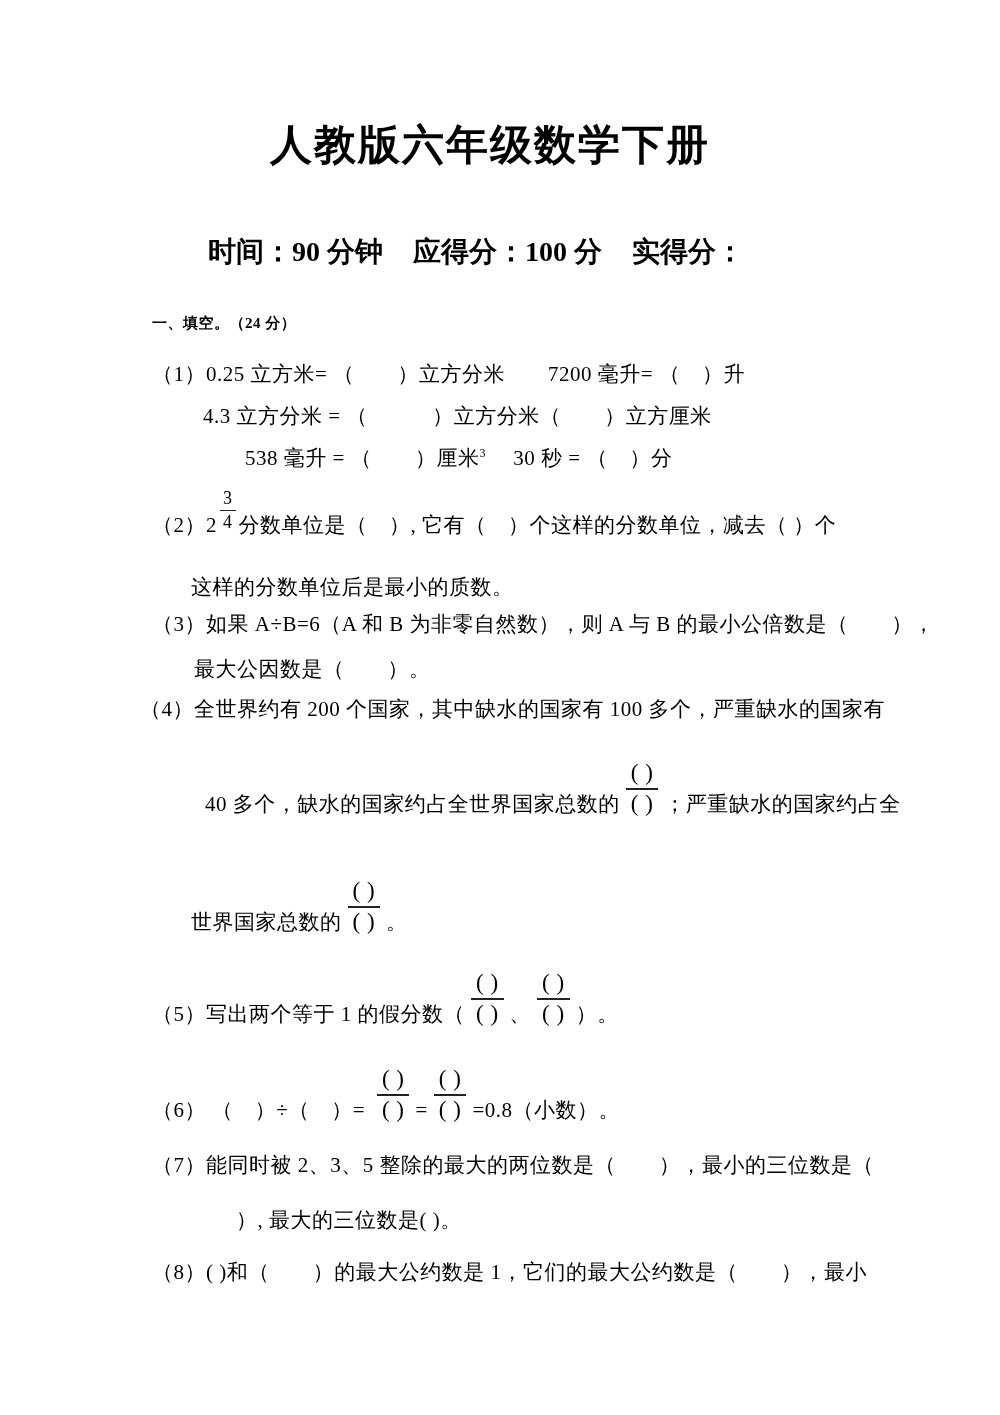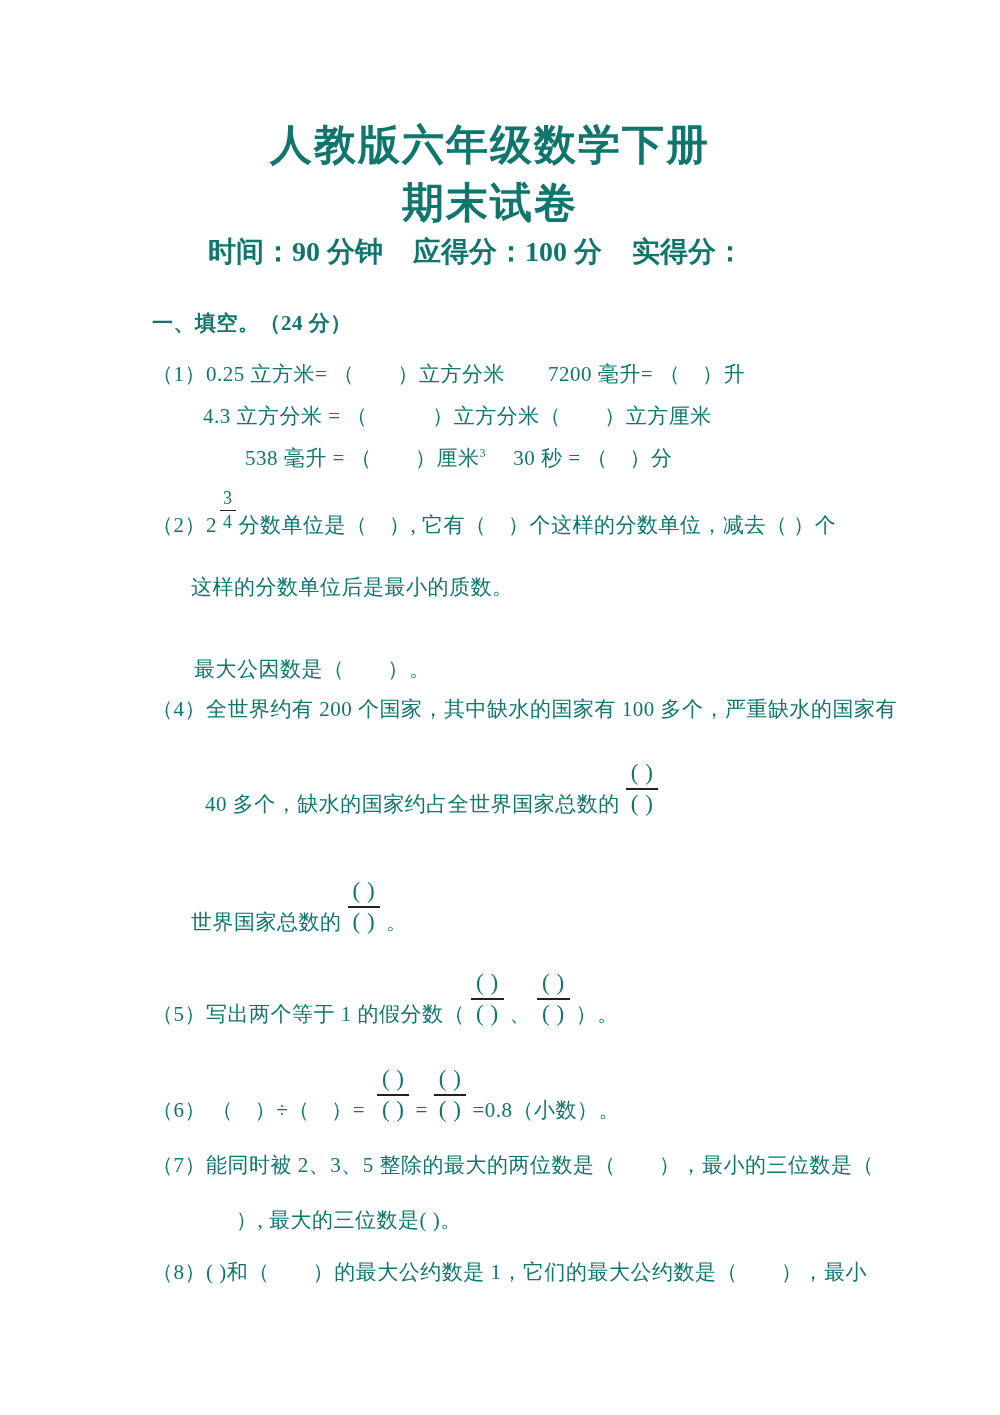--- a/index.html
+++ b/index.html
@@ -1,39 +1,39 @@
 <!DOCTYPE html>
 <html><head>
 <meta charset="utf-8">
 <style>
   html,body{margin:0;padding:0;background:#ffffff;}
   .page{
     position:relative;
     width:1000px;height:1415px;
     background:#ffffff;
-    color:#0f766e;
+    color:#000000;
     font-family:"Liberation Serif","DejaVu Serif",serif;
     overflow:hidden;
   }
   .line{
     position:absolute;
     font-size:21px;
     line-height:27px;
     white-space:pre;
     letter-spacing:0.5px;
   }
   .title{
     position:absolute;left:0;width:980px;
     text-align:center;font-weight:bold;
     font-size:42px;line-height:50px;letter-spacing:2px;
   }
   .meta{position:absolute;left:0;top:237px;width:1000px;height:32px;
     font-weight:bold;font-size:28px;}
   .meta span{position:absolute;top:0;line-height:30px;white-space:pre;}
-  .heading{font-weight:bold;font-size:21px;}
+  .heading{font-weight:bold;font-size:15px;}
   
   .frac{
     display:inline-block;
     text-align:center;
     vertical-align:baseline;
     margin:0 6px;
   }
   .frac .num{
     display:block;
     font-size:23px;line-height:26px;
@@ -50,41 +50,41 @@
   .frac.small .num{font-size:18px;line-height:21px;padding:0 3px 1px 3px;border-bottom:1.6px solid #222;}
   .frac.small .den{font-size:18px;line-height:21px;}
   sup{font-size:12px;vertical-align:super;line-height:0;}
 </style>
 </head>
 <body>
 
 <div class="page">
 
   <div class="title" style="top:120px;">人教版六年级数学下册</div>
-  <div class="title" style="top:178px;">期末试卷</div>
 
   <div class="meta">
     <span style="left:208px;">时间：90 分钟</span>
     <span style="left:413px;">应得分：100 分</span>
     <span style="left:632px;">实得分：</span>
   </div>
 
   <div class="line heading" style="left:152px;top:310px;">一、填空。（24 分）</div>
 
   <div class="line" style="left:152px;top:361px;">（1）0.25 立方米= （　　）立方分米　　7200 毫升= （　）升</div>
   <div class="line" style="left:203px;top:403px;text-align:right;">4.3 立方分米 = （　　　）立方分米（　　）立方厘米</div>
   <div class="line" style="left:197px;top:445px;margin-left:48px;"><span>538 毫升 = （　　）厘米</span><sup>3</sup><span>　 30 秒 = （　）分</span></div>
 
   <div class="line" style="left:152px;top:492px;"><span>（2）2</span><span class="frac small"><span class="num">3</span><span class="den">4</span></span><span>分数单位是（　）, 它有（　）个这样的分数单位，减去（ ）个</span></div>
   <div class="line" style="left:191px;top:574px;">这样的分数单位后是最小的质数。</div>
 
+  <div class="line" style="left:152px;top:611px;">（3）如果 A÷B=6（A 和 B 为非零自然数），则 A 与 B 的最小公倍数是（　　），</div>
   <div class="line" style="left:194px;top:656px;">最大公因数是（　　）。</div>
 
-  <div class="line" style="left:152px;top:696px;">（4）全世界约有 200 个国家，其中缺水的国家有 100 多个，严重缺水的国家有</div>
-  <div class="line" style="left:205px;top:760px;"><span>40 多个，缺水的国家约占全世界国家总数的</span><span class="frac"><span class="num">( )</span><span class="den">( )</span></span></div>
+  <div class="line" style="left:140px;top:696px;">（4）全世界约有 200 个国家，其中缺水的国家有 100 多个，严重缺水的国家有</div>
+  <div class="line" style="left:205px;top:760px;"><span>40 多个，缺水的国家约占全世界国家总数的</span><span class="frac"><span class="num">( )</span><span class="den">( )</span></span><span>；严重缺水的国家约占全</span></div>
   <div class="line" style="left:191px;top:878px;"><span>世界国家总数的</span><span class="frac"><span class="num">( )</span><span class="den">( )</span></span><span>。</span></div>
 
   <div class="line" style="left:152px;top:970px;"><span>（5）写出两个等于 1 的假分数（</span><span class="frac"><span class="num">( )</span><span class="den">( )</span></span><span>、</span><span class="frac"><span class="num">( )</span><span class="den">( )</span></span><span>）。</span></div>
 
   <div class="line" style="left:152px;top:1066px;"><span>（6） （　）÷（　）= </span><span class="frac"><span class="num">( )</span><span class="den">( )</span></span><span>=</span><span class="frac"><span class="num">( )</span><span class="den">( )</span></span><span>=0.8（小数）。</span></div>
 
   <div class="line" style="left:152px;top:1152px;">（7）能同时被 2、3、5 整除的最大的两位数是（　　），最小的三位数是（</div>
   <div class="line" style="left:196px;top:1207px;margin-left:40px;">）, 最大的三位数是( )。</div>
 
   <div class="line" style="left:152px;top:1259px;">（8）( )和（　　）的最大公约数是 1，它们的最大公约数是（　　），最小</div>

